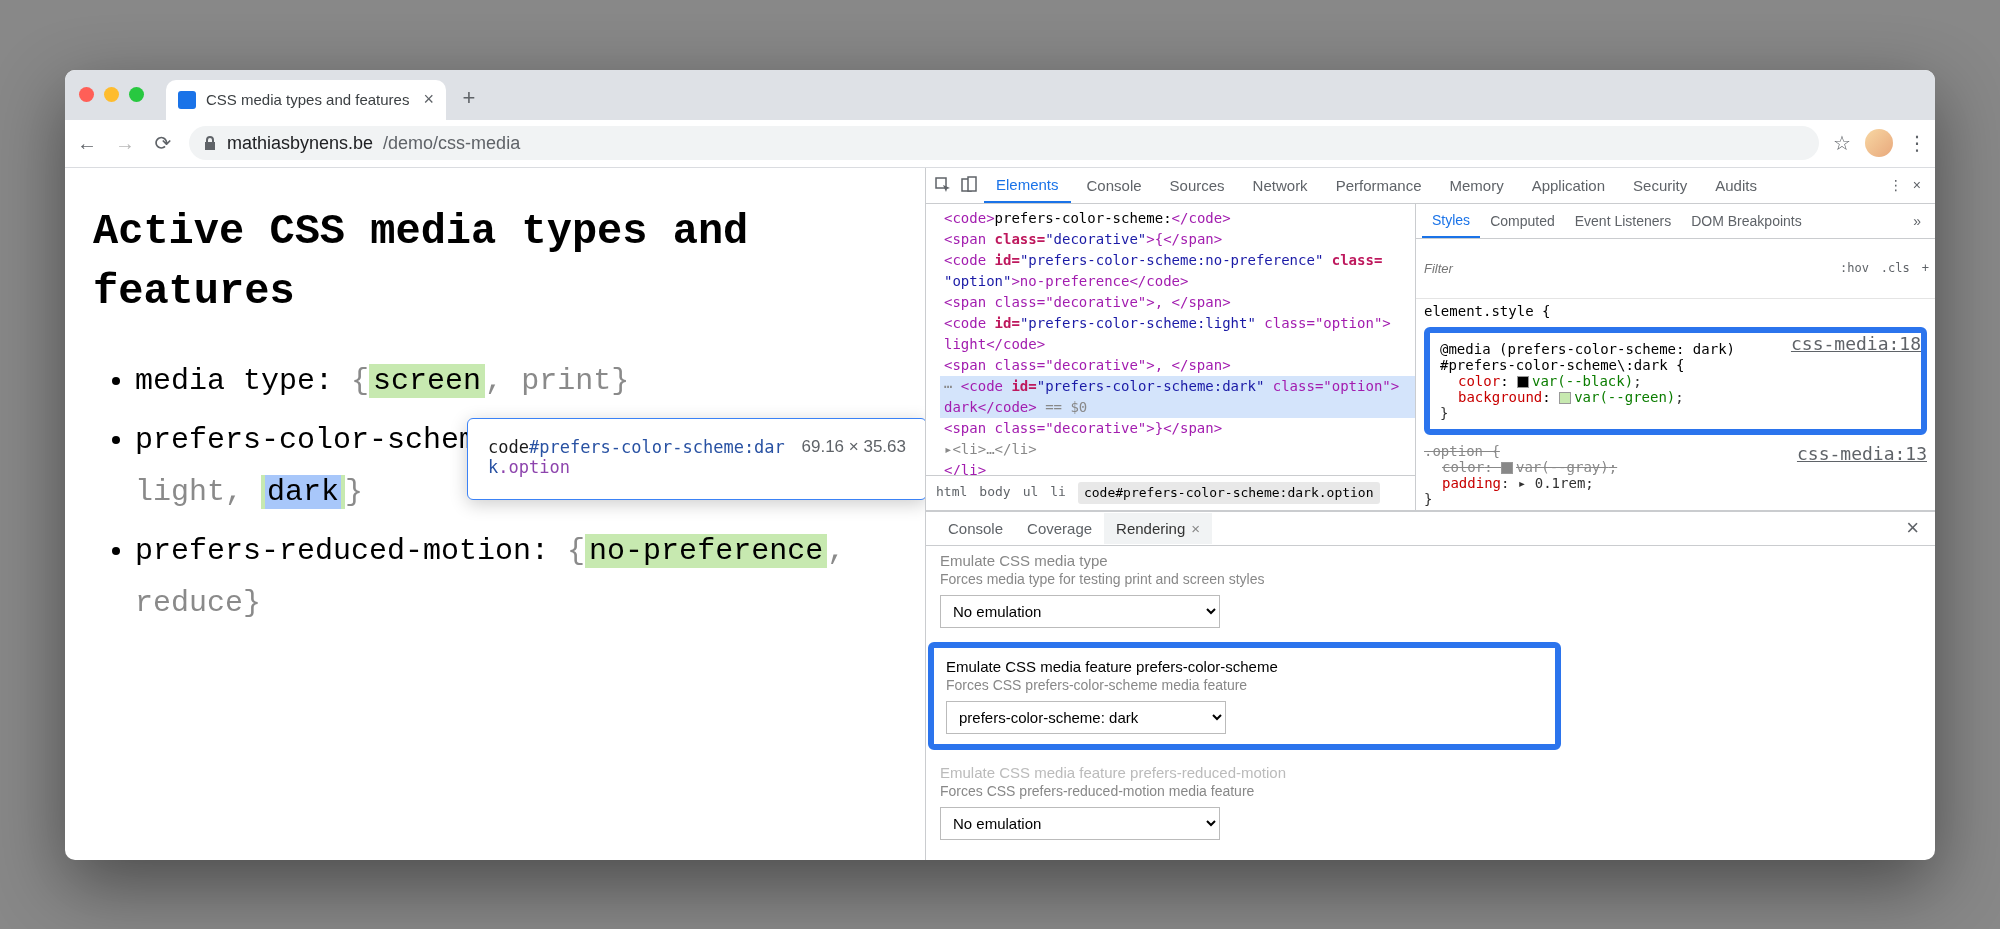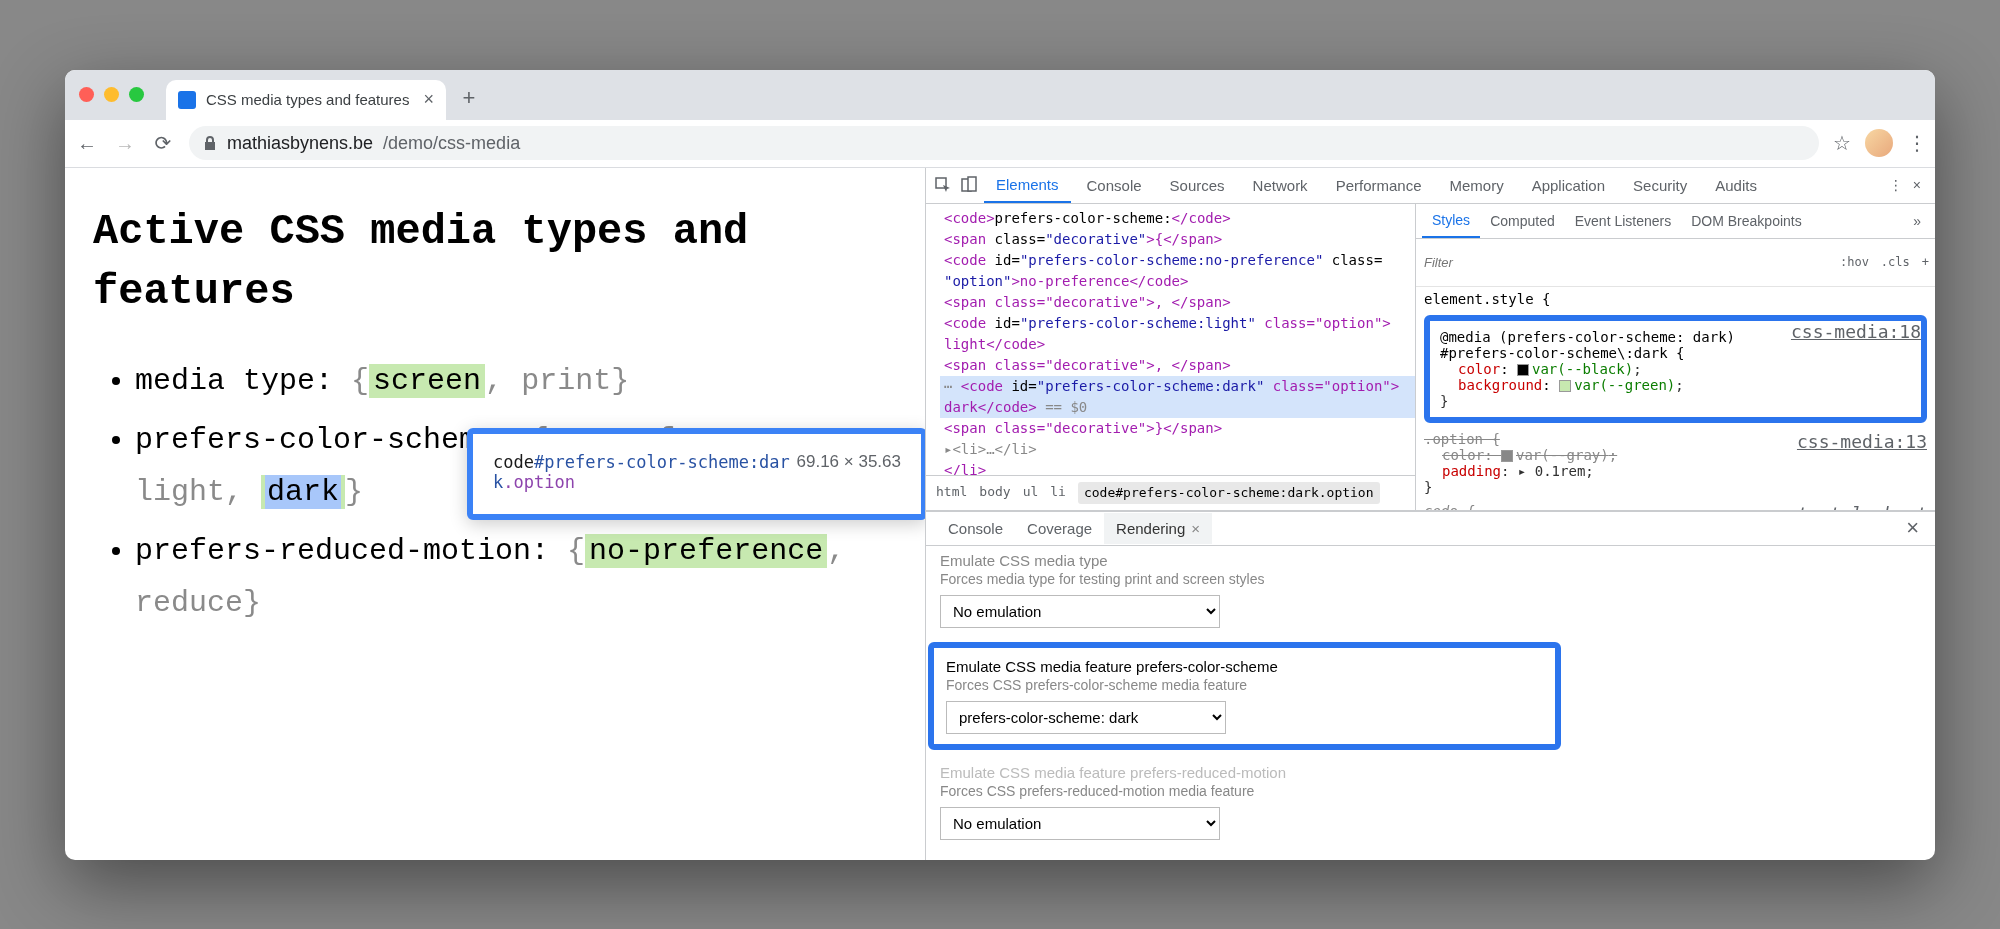--- a/index.html
+++ b/index.html
@@ -100,24 +100,24 @@
 .page ul { list-style: disc; padding-left: 42px; font-size: 30px; line-height: 1.75;}
 .page li { margin-bottom: 6px; }
 .hl { background: #c7e9b0; padding: 0 4px; }
 .sel { background: #a8c7fa; padding: 0 2px;}
 .gray { color: #8a8a8a; }
 .black { color: #000; }
 
 .tooltip {
   position: absolute;
   left: 402px;
-  top: 260px;
+  top: 250px;
   width: 460px;
   background: #fff;
-  border: 6px solid #3b82f6;
+  border: 1px solid #3b82f6;
   border-radius: 6px;
   padding: 18px 20px 22px 20px;
   font-family: Menlo, Consolas, monospace;
   font-size: 17px;
   box-shadow: 0 4px 18px rgba(0,0,0,0.2);
 }
 .tooltip .tname { color:#1a1a1a; }
 .tooltip .tid { color:#2952a3; }
 .tooltip .tdim { float:right; color:#5f6368; font-family:-apple-system,Arial,sans-serif;}
 .tooltip .tclass { color:#8d44ad; }
@@ -151,38 +151,38 @@
   font-family: Menlo, Consolas, monospace;
   font-size: 14px;
   line-height: 1.5;
   overflow: hidden;
   display:flex;
   flex-direction:column;
 }
 .dom-tree { flex:1; padding: 4px 0 4px 14px; overflow:hidden;}
 .dom-tree .ln { white-space: pre; padding: 0 4px;}
 .dom-tree .ln.sel-ln { background:#d4e4fb; }
-.t-tag{color:#a21caf;} .t-attr{color:#000000;} .t-val{color:#1a1aa6;} .t-txt{color:#000;} .t-gray{color:#888;} .t-arrow{color:#888;}
+.t-tag{color:#a21caf;} .t-attr{color:#be185d;font-weight:bold;} .t-val{color:#1a1aa6;} .t-txt{color:#000;} .t-gray{color:#888;} .t-arrow{color:#888;}
 .dom-crumbs { border-top:1px solid #cacccf; padding:6px 10px; color:#5f6368; font-size:13px; display:flex; gap:12px;}
 .dom-crumbs .sel-c { background:#e8e8e8; padding:1px 6px; border-radius:3px; color:#000;}
 
 .styles {
   flex:1;
   display:flex;
   flex-direction:column;
   font-family: Menlo, Consolas, monospace;
   font-size: 14px;
   overflow:hidden;
 }
 .styles-tabs { display:flex; align-items:center; border-bottom:1px solid #cacccf; padding:0 6px; font-family:-apple-system,Arial,sans-serif;}
 .styles-tabs .st { padding:8px 10px; color:#5f6368; cursor:pointer; font-size:14px;}
 .styles-tabs .st.active{ color:#1a73e8; border-bottom:2px solid #1a73e8;text-align:right;}
 .styles-tabs .more { margin-left:auto; padding:0 8px; color:#5f6368;}
 .filterrow { display:flex; border-bottom:1px solid #e4e4e4; align-items:center;}
-.filterrow input { flex:1; border:none; padding:16px 8px; font-size:13px; font-style: italic; color:#888; outline:none; font-family:-apple-system,Arial,sans-serif;}
+.filterrow input { flex:1; border:none; padding:22px 8px; font-size:13px; font-style: italic; color:#888; outline:none; font-family:-apple-system,Arial,sans-serif;}
 .filterrow .pill { font-size:12px; color:#5f6368; padding:0 6px; cursor:pointer; font-family: Menlo,monospace;}
 .srules { flex:1; padding:4px 8px; position:relative;}
 .srule { margin-bottom: 8px; position:relative;}
 .srule .link { position:absolute; right:0; top:0; color:#5f6368; text-decoration:underline; font-size:18px;}
 .sp-sel { color:#000;} .sp-prop{color:#c80000;} .sp-colon{color:#000;} .sp-val{color:#0b7d00; } .sp-media{color:#000;}
 .swatch{display:inline-block;width:12px;height:12px;border:1px solid #999;vertical-align:middle;margin-right:3px;}
 .swatch.black{background:#000;} .swatch.green{background:#c7e9b0;} .swatch.gray{background:#888;}
 .strike { text-decoration: line-through; color:#888;}
 .strike .sp-prop, .strike .sp-val{ color:#888; }
 .highlight-blue {

